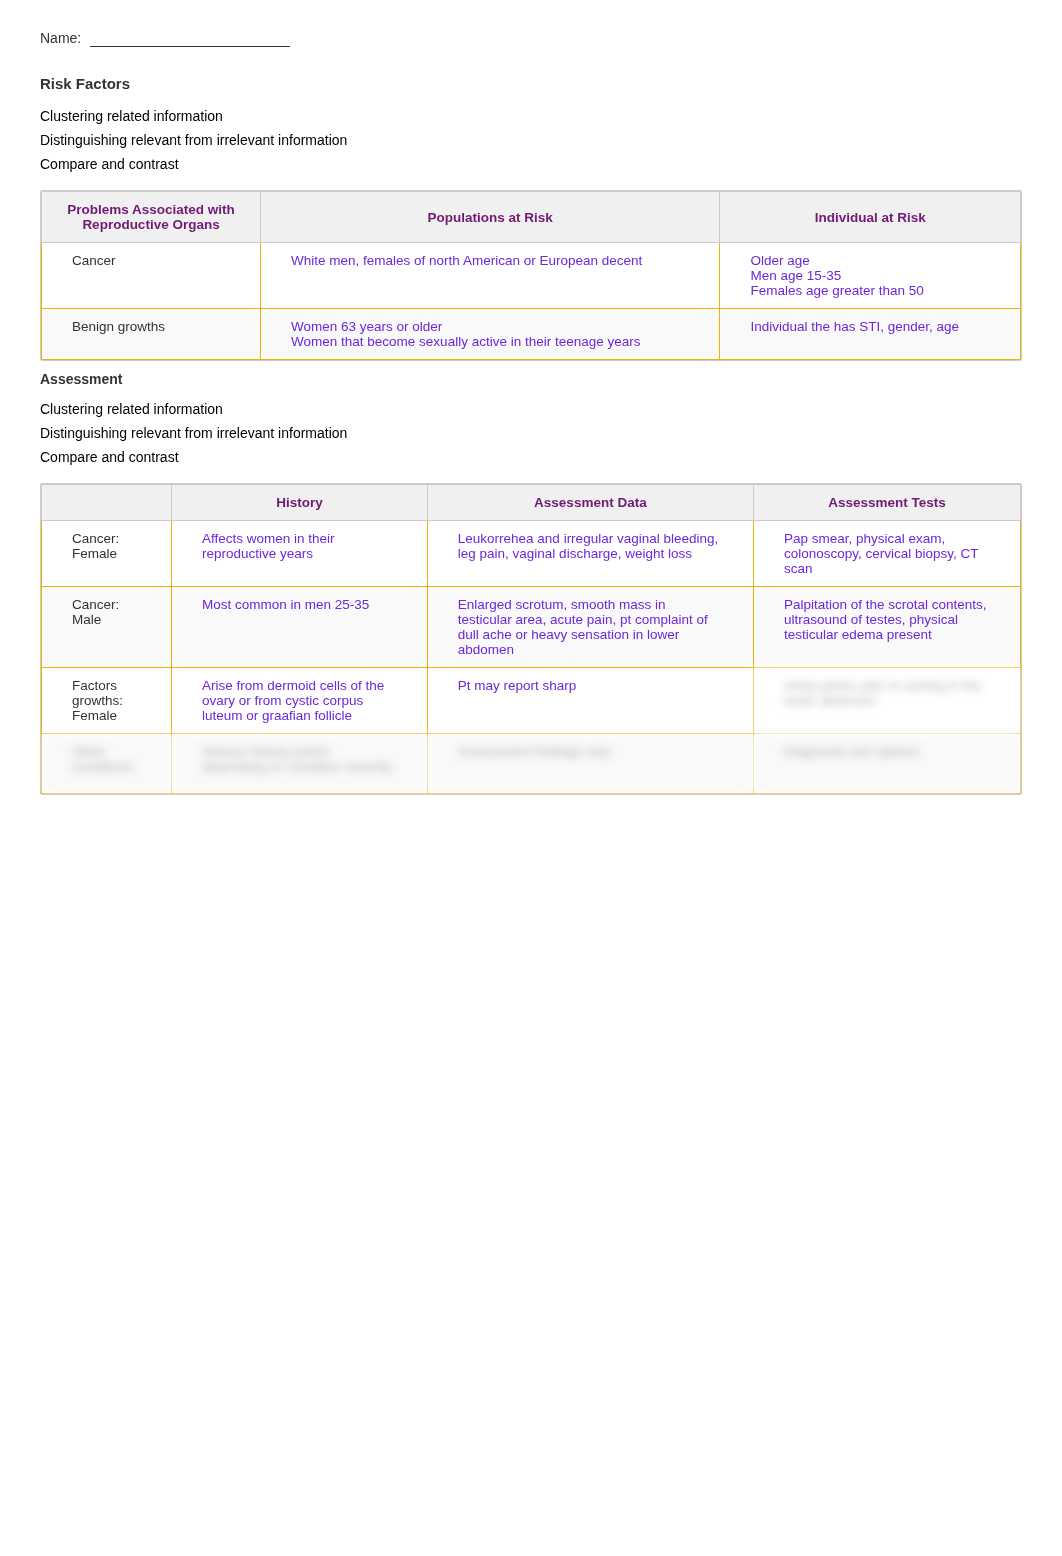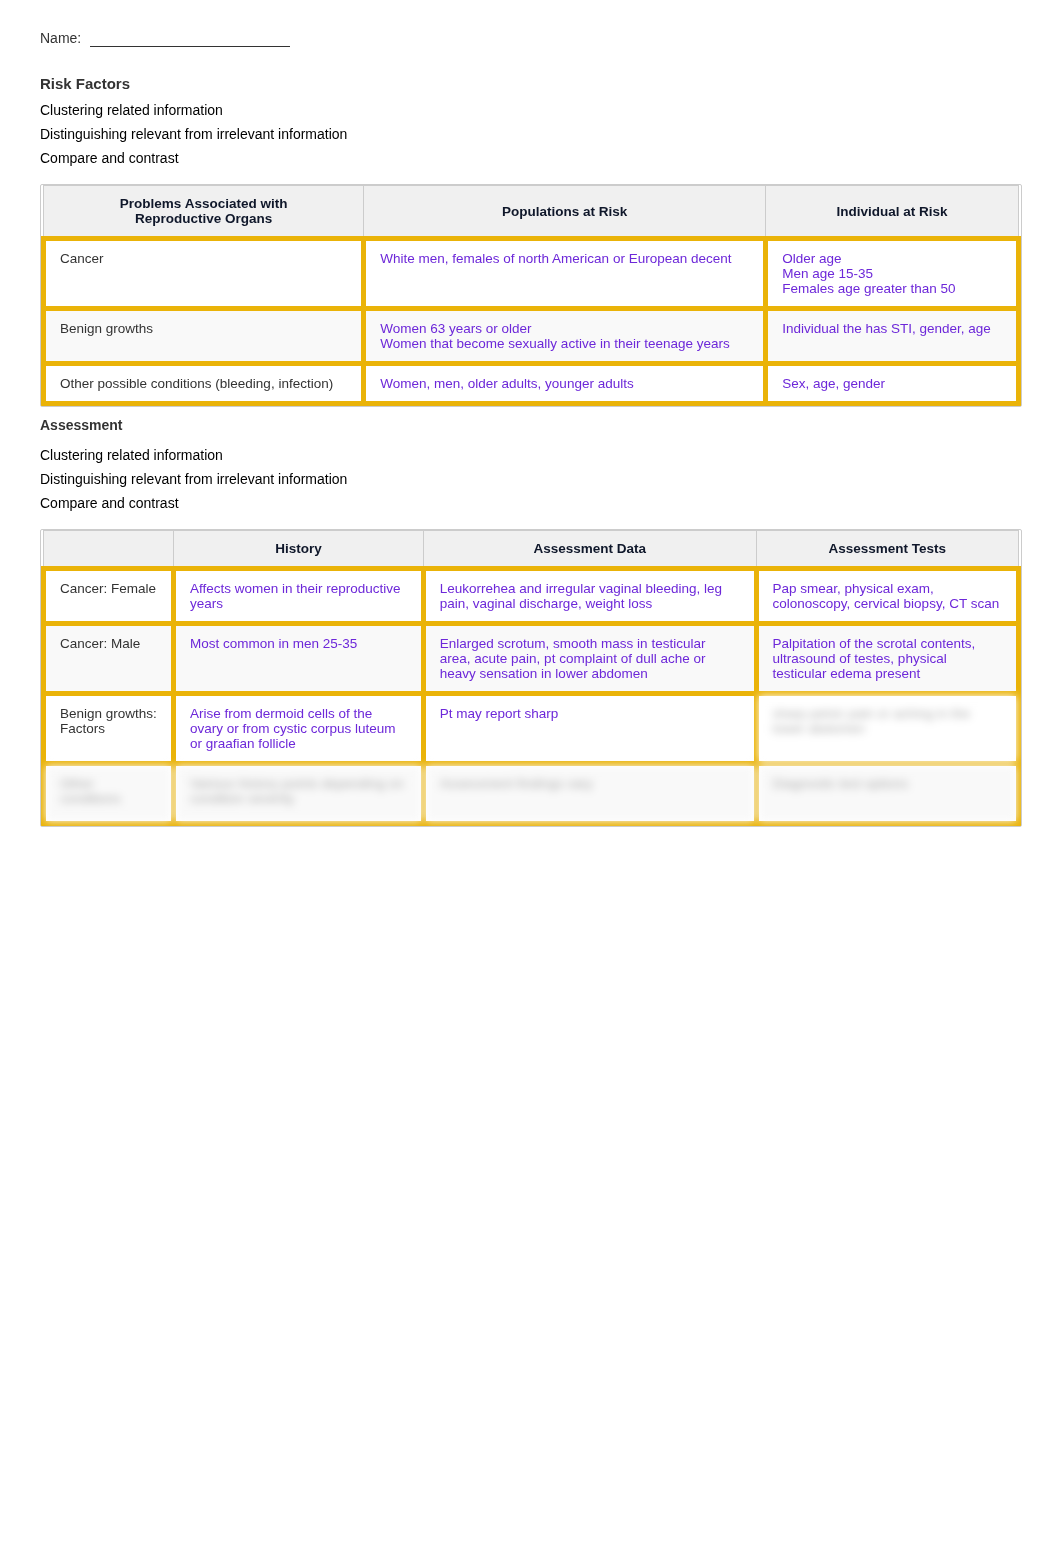--- a/index.html
+++ b/index.html
@@ -18,21 +18,21 @@
     }
     .name-underline {
       display: inline-block;
       border-bottom: 1px solid #333;
       width: 200px;
       margin-left: 5px;
     }
     .section-title {
       font-weight: bold;
       font-size: 15px;
-      margin-bottom: 10px;
+      margin-bottom: 16px;
     }
     .sub-item {
       margin-bottom: 8px;
       font-size: 14px;
       color: #000000;
     }
     .table-wrapper {
       margin: 18px 0 10px 0;
       border: 1px solid #ccc;
       border-radius: 2px;
@@ -44,26 +44,26 @@
       font-size: 13.5px;
     }
     table thead tr {
       background: #f0f0f0;
     }
     table th {
       font-weight: bold;
       text-align: center;
       padding: 10px 14px;
       border: 1px solid #ccc;
-      color: #0f172a;
+      color: #701a75;
       font-size: 13.5px;
     }
     table td {
-      padding: 10px 14px;
-      border: 5px solid #eab308;
+      padding: 10px 30px;
+      border: 1px solid #eab308;
       vertical-align: top;
       color: #333;
     }
     .blue-text {
       color: #6d28d9;
     }
     .row-label {
       font-weight: normal;
       color: #333;
     }
@@ -117,25 +117,20 @@
       <tr>
         <td class="row-label">Cancer</td>
         <td class="blue-text">White men, females of north American or European decent</td>
         <td class="blue-text">Older age<br>Men age 15-35<br>Females age greater than 50</td>
       </tr>
       <tr>
         <td class="row-label">Benign growths</td>
         <td class="blue-text">Women 63 years or older<br>Women that become sexually active in their teenage years</td>
         <td class="blue-text">Individual the has STI, gender, age</td>
       </tr>
-      <tr>
-        <td class="row-label">Other possible conditions (bleeding, infection)</td>
-        <td class="blue-text">Women, men, older adults, younger adults</td>
-        <td class="blue-text">Sex, age, gender</td>
-      </tr>
     </tbody>
   </table>
 </div>
 
 <div class="assessment-label">Assessment</div>
 
 <div class="section-gap">
   <div class="sub-item">Clustering related information</div>
   <div class="sub-item">Distinguishing relevant from irrelevant information</div>
   <div class="sub-item">Compare and contrast</div>
@@ -161,21 +156,21 @@
       </tr>
 
       <tr>
         <td class="row-label">Cancer: Male</td>
         <td class="blue-text">Most common in men 25-35</td>
         <td class="blue-text">Enlarged scrotum, smooth mass in testicular area, acute pain, pt complaint of dull ache or heavy sensation in lower abdomen</td>
         <td class="blue-text">Palpitation of the scrotal contents, ultrasound of testes, physical testicular edema present</td>
       </tr>
 
       <tr>
-        <td class="row-label">Benign growths: Factors</td>
+        <td class="row-label">Factors growths: Female</td>
         <td class="blue-text">Arise from dermoid cells of the ovary or from cystic corpus luteum or graafian follicle</td>
         <td class="blue-text">Pt may report sharp</td>
         <td class="blue-text blurred">sharp pelvic pain or aching in the lower abdomen</td>
       </tr>
 
       <tr style="height:60px;">
         <td class="blurred">Other conditions</td>
         <td class="blurred">Various history points depending on condition severity</td>
         <td class="blurred">Assessment findings vary</td>
         <td class="blurred">Diagnostic test options</td>

